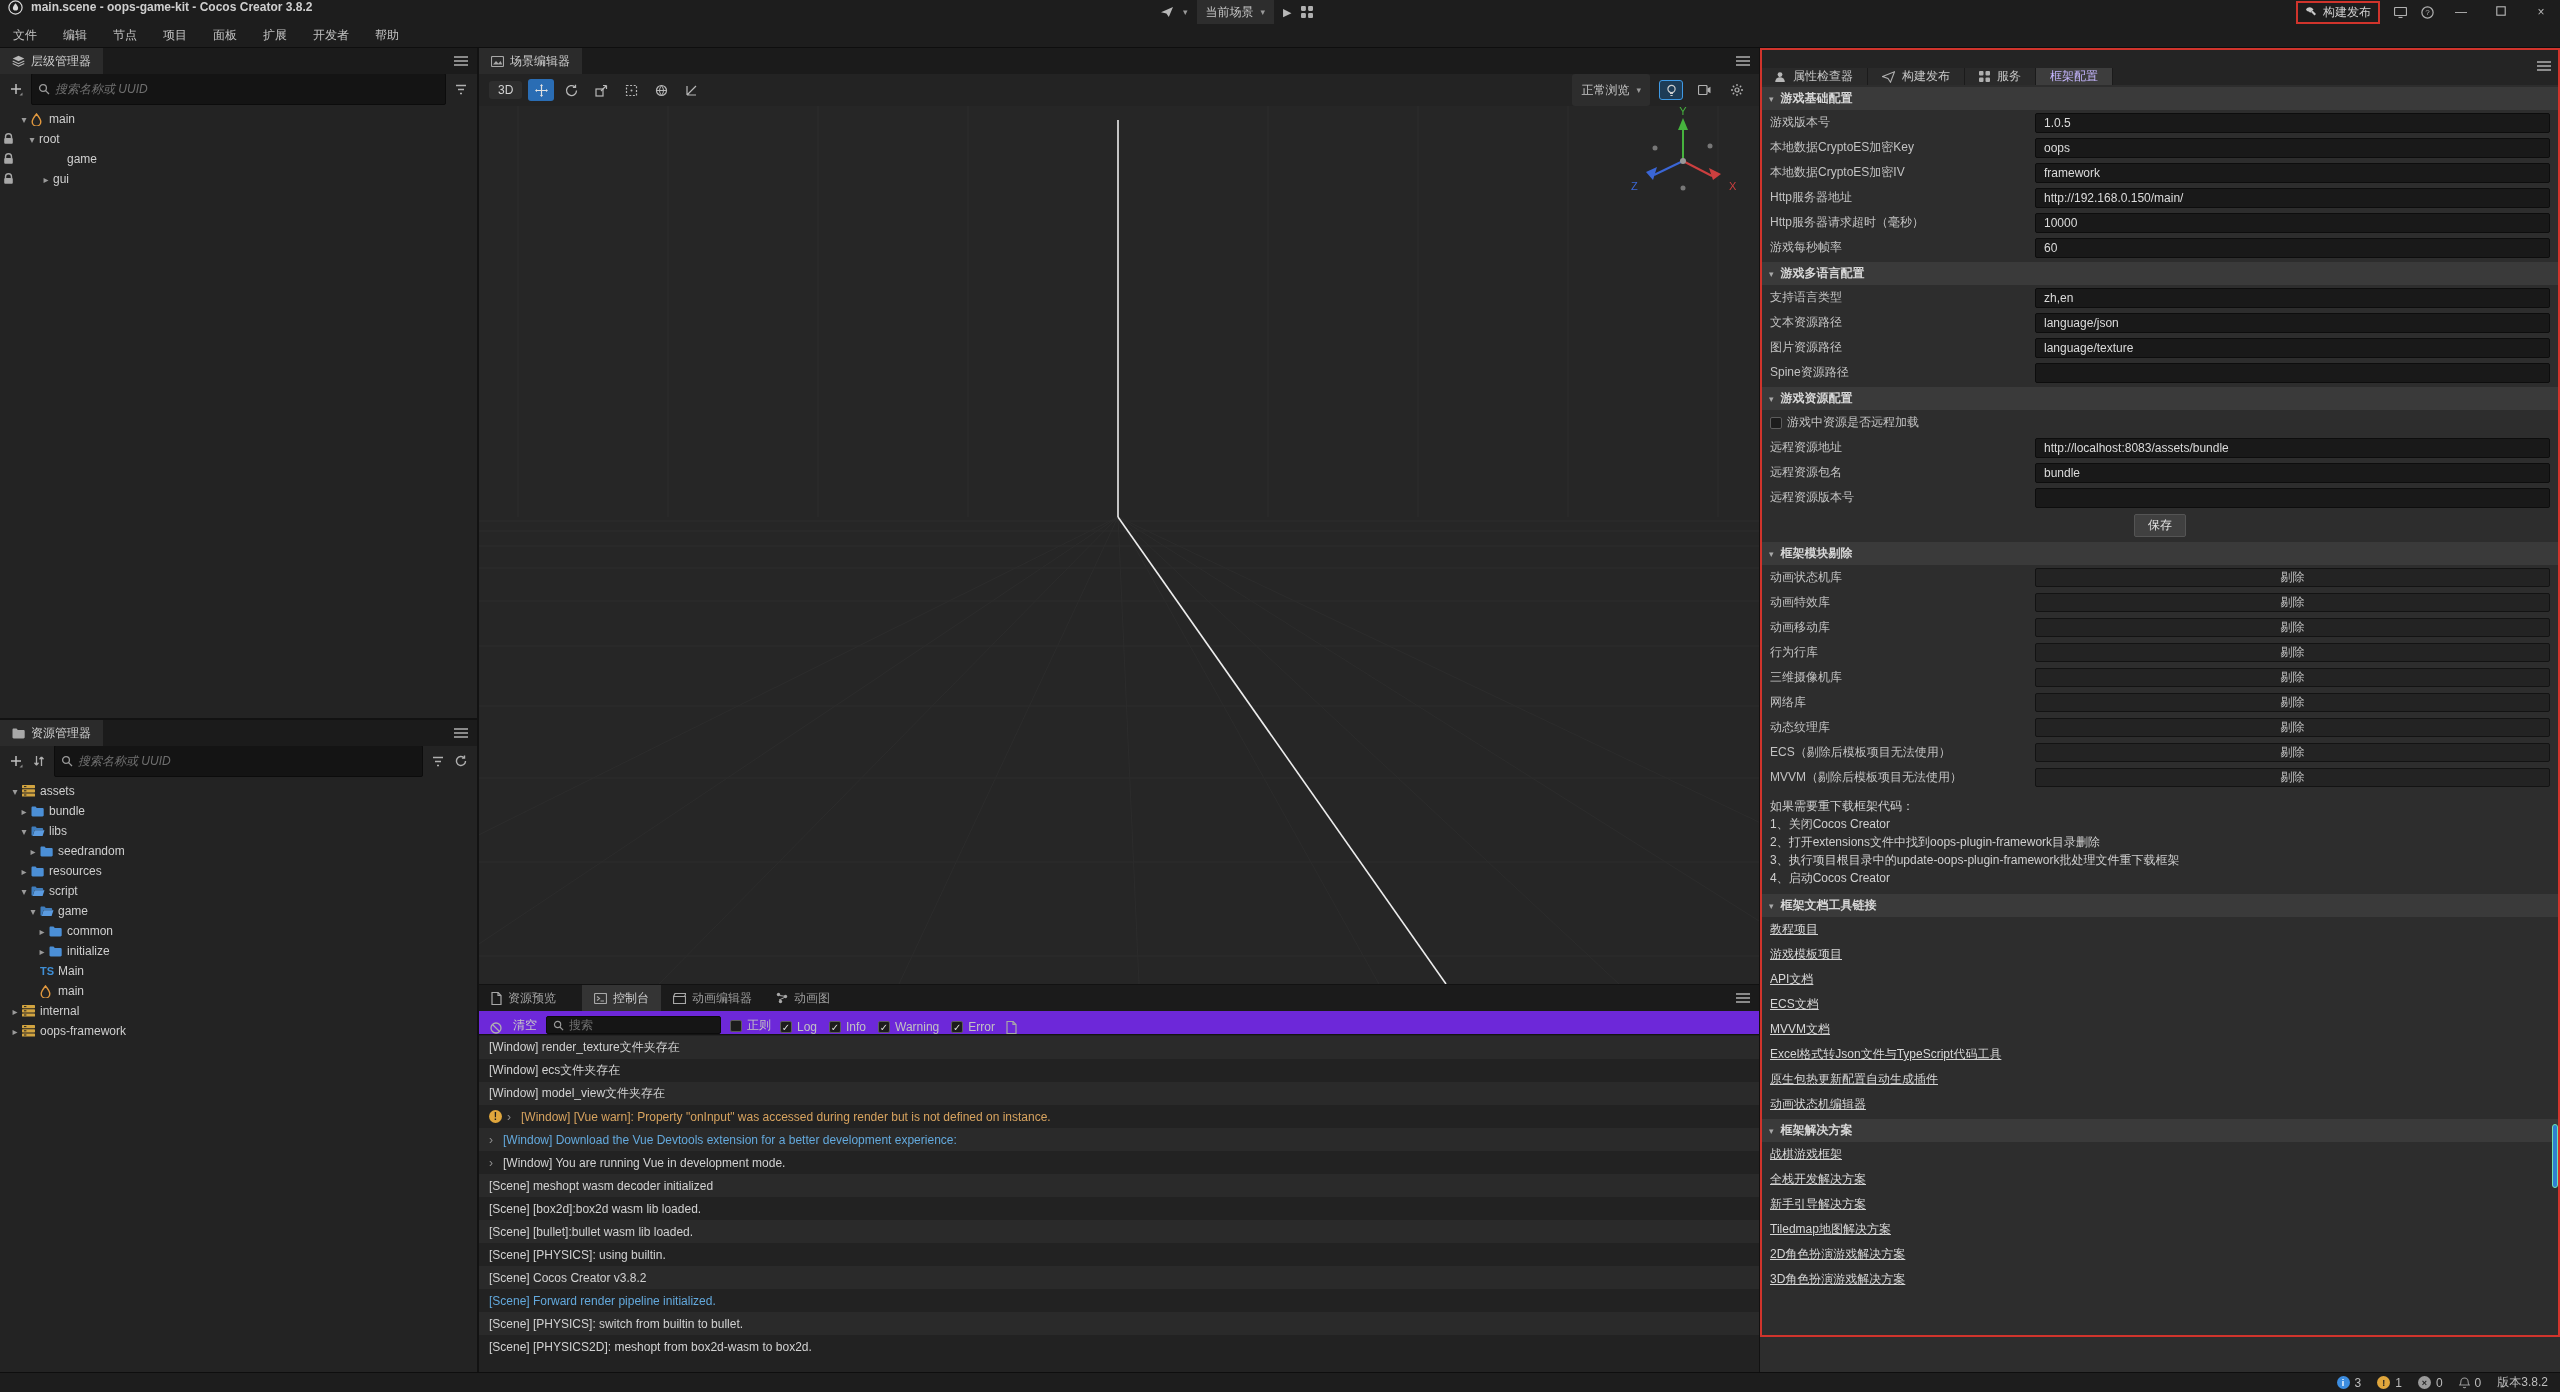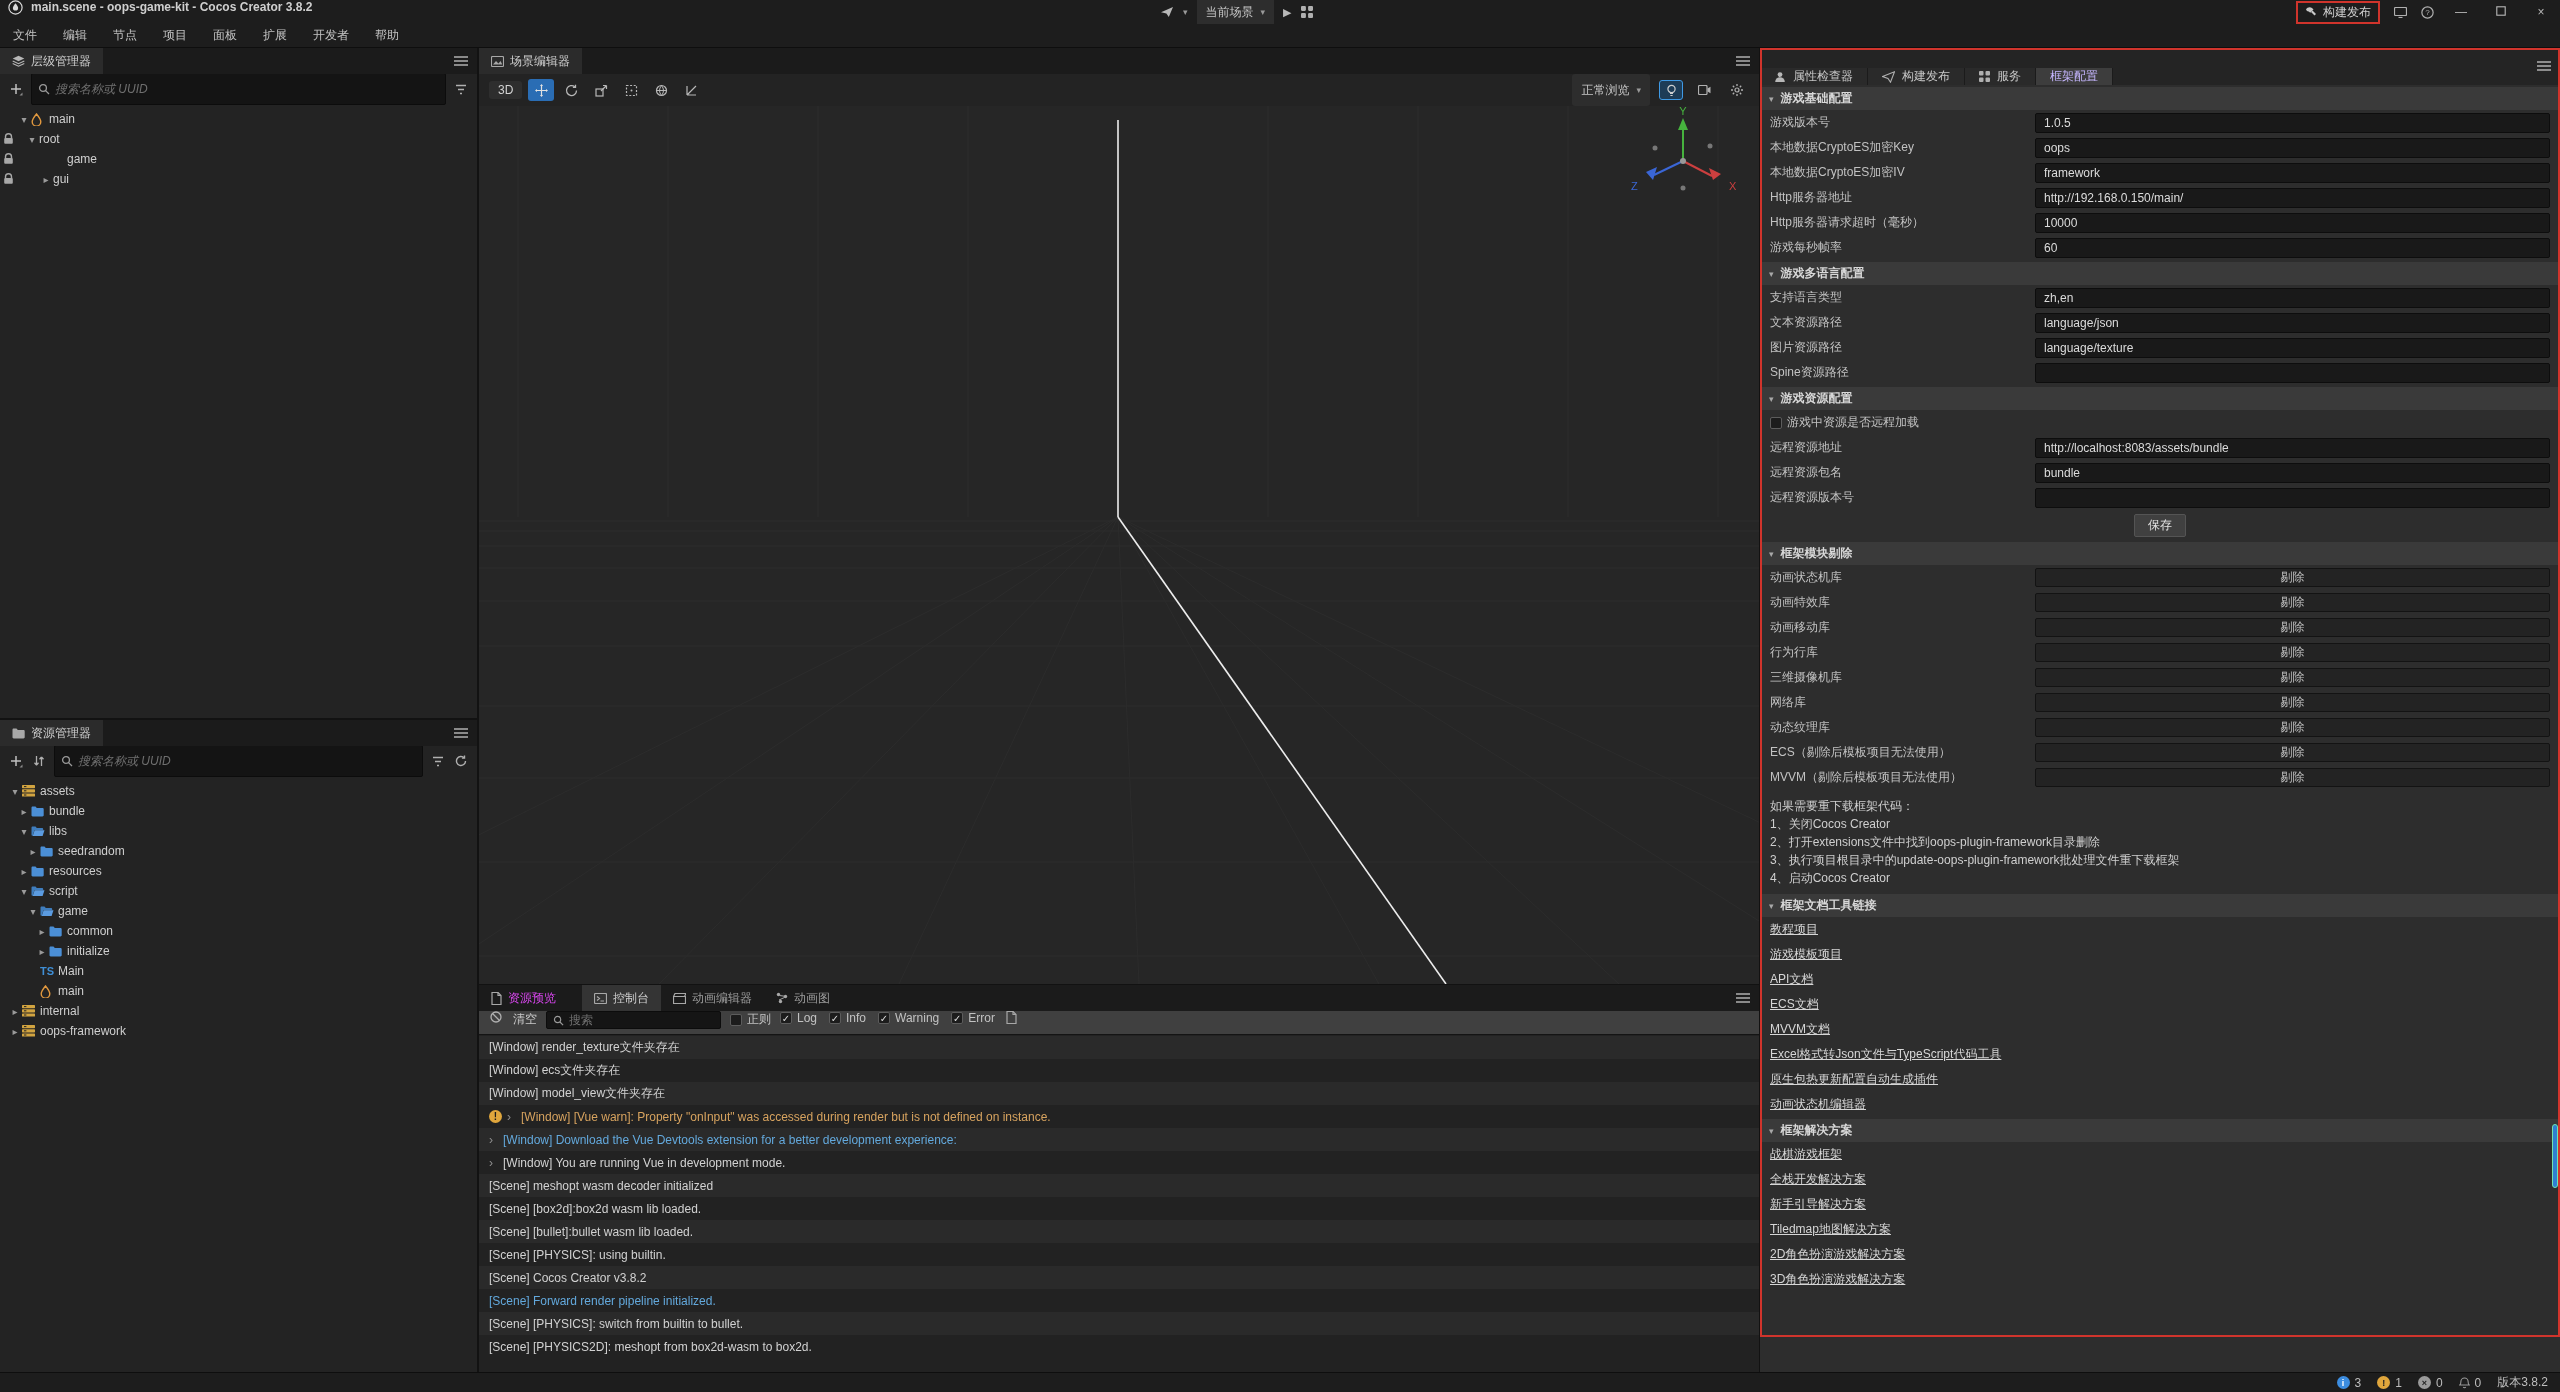--- a/index.html
+++ b/index.html
@@ -40,21 +40,21 @@
 .scene-toolbar{height:32px;background:#232323;display:flex;align-items:center;gap:6px;padding:0 10px}
 .btn3d{background:#2e2e2e;border-radius:3px;padding:2px 9px;color:#d2d2d2}
 .gizmo-ic{width:26px;height:22px;display:flex;align-items:center;justify-content:center;border-radius:3px}
 .gizmo-ic.active{background:#2a6db4}
 .scene-right{margin-left:auto;display:flex;align-items:center;gap:9px}
 .view-ic{width:24px;height:20px;display:flex;align-items:center;justify-content:center;border-radius:3px}
 .view-ic.lit{border:1px solid #3f9ae5;background:#1d3c57}
 .viewport{position:absolute;left:0;top:58px;width:1280px;height:878px;background:#262626;overflow:hidden}
 
 #consolewrap{left:479px;top:985px;width:1280px;height:387px;background:#222}
-.con-toolbar{height:24px;background:#404040;border-bottom:1px solid #141414;display:flex;align-items:flex-start;gap:9px;padding:0 9px}
+.con-toolbar{height:24px;background:#6d28d9;border-bottom:1px solid #141414;display:flex;align-items:flex-end;gap:9px;padding:0 9px}
 .con-search{width:175px;height:18px;background:#151515;border:1px solid #0c0c0c;border-radius:2px;display:flex;align-items:center;gap:5px;padding:0 6px}
 .con-search input{flex:1;background:transparent;border:0;outline:0;color:#cfcfcf;font-size:12px;min-width:10px}
 .con-search input::placeholder{color:#6f6f6f}
 .cbx{width:12px;height:12px;border:1px solid #5c5c5c;background:#1c1c1c;border-radius:2px;display:inline-flex;align-items:center;justify-content:center;font-size:10px;color:#ddd}
 .cbx.on::before{content:"✓"}
 .cblab{margin-left:5px;color:#c2c2c2}
 .filteritem{display:flex;align-items:center}
 .log-area{position:absolute;top:51px;bottom:0;left:0;right:0;overflow:hidden}
 .log-row{height:23px;display:flex;align-items:center;padding-left:10px;color:#d2d2d2}
 .log-row:nth-child(odd){background:#2a2a2a}
@@ -577,21 +577,21 @@
         <text x="1204" y="9" text-anchor="middle" font-size="11" fill="#46b23e">Y</text>
         <text x="1250" y="84" font-size="11" fill="#cc3f3f">X</text>
         <text x="1152" y="84" font-size="11" fill="#3a66d6">Z</text>
       </g>
     </svg>
   </div>
 </div>
 
 <div class="panel" id="consolewrap">
   <div class="tabbar" id="console-tabbar">
-      <div class="tab" style="background: transparent; color: #d946ef;">
+      <div class="tab" style="background: transparent; color: #a3a3a3;">
         <span>
           <svg width="11" height="13" viewBox="0 0 11 13">
             <path d="M1 .5h6l3 3V12.5H1Z" fill="none" stroke="#a8a8a8" stroke-width="1.2"></path>
             <path d="M7 .5v3h3" fill="none" stroke="#a8a8a8" stroke-width="1.2"></path>
           </svg>
         </span>
         <span>资源预览</span>
       </div>
       <div class="tab" style="background: rgb(52, 52, 52); margin-left: 14px;">
         <span>

